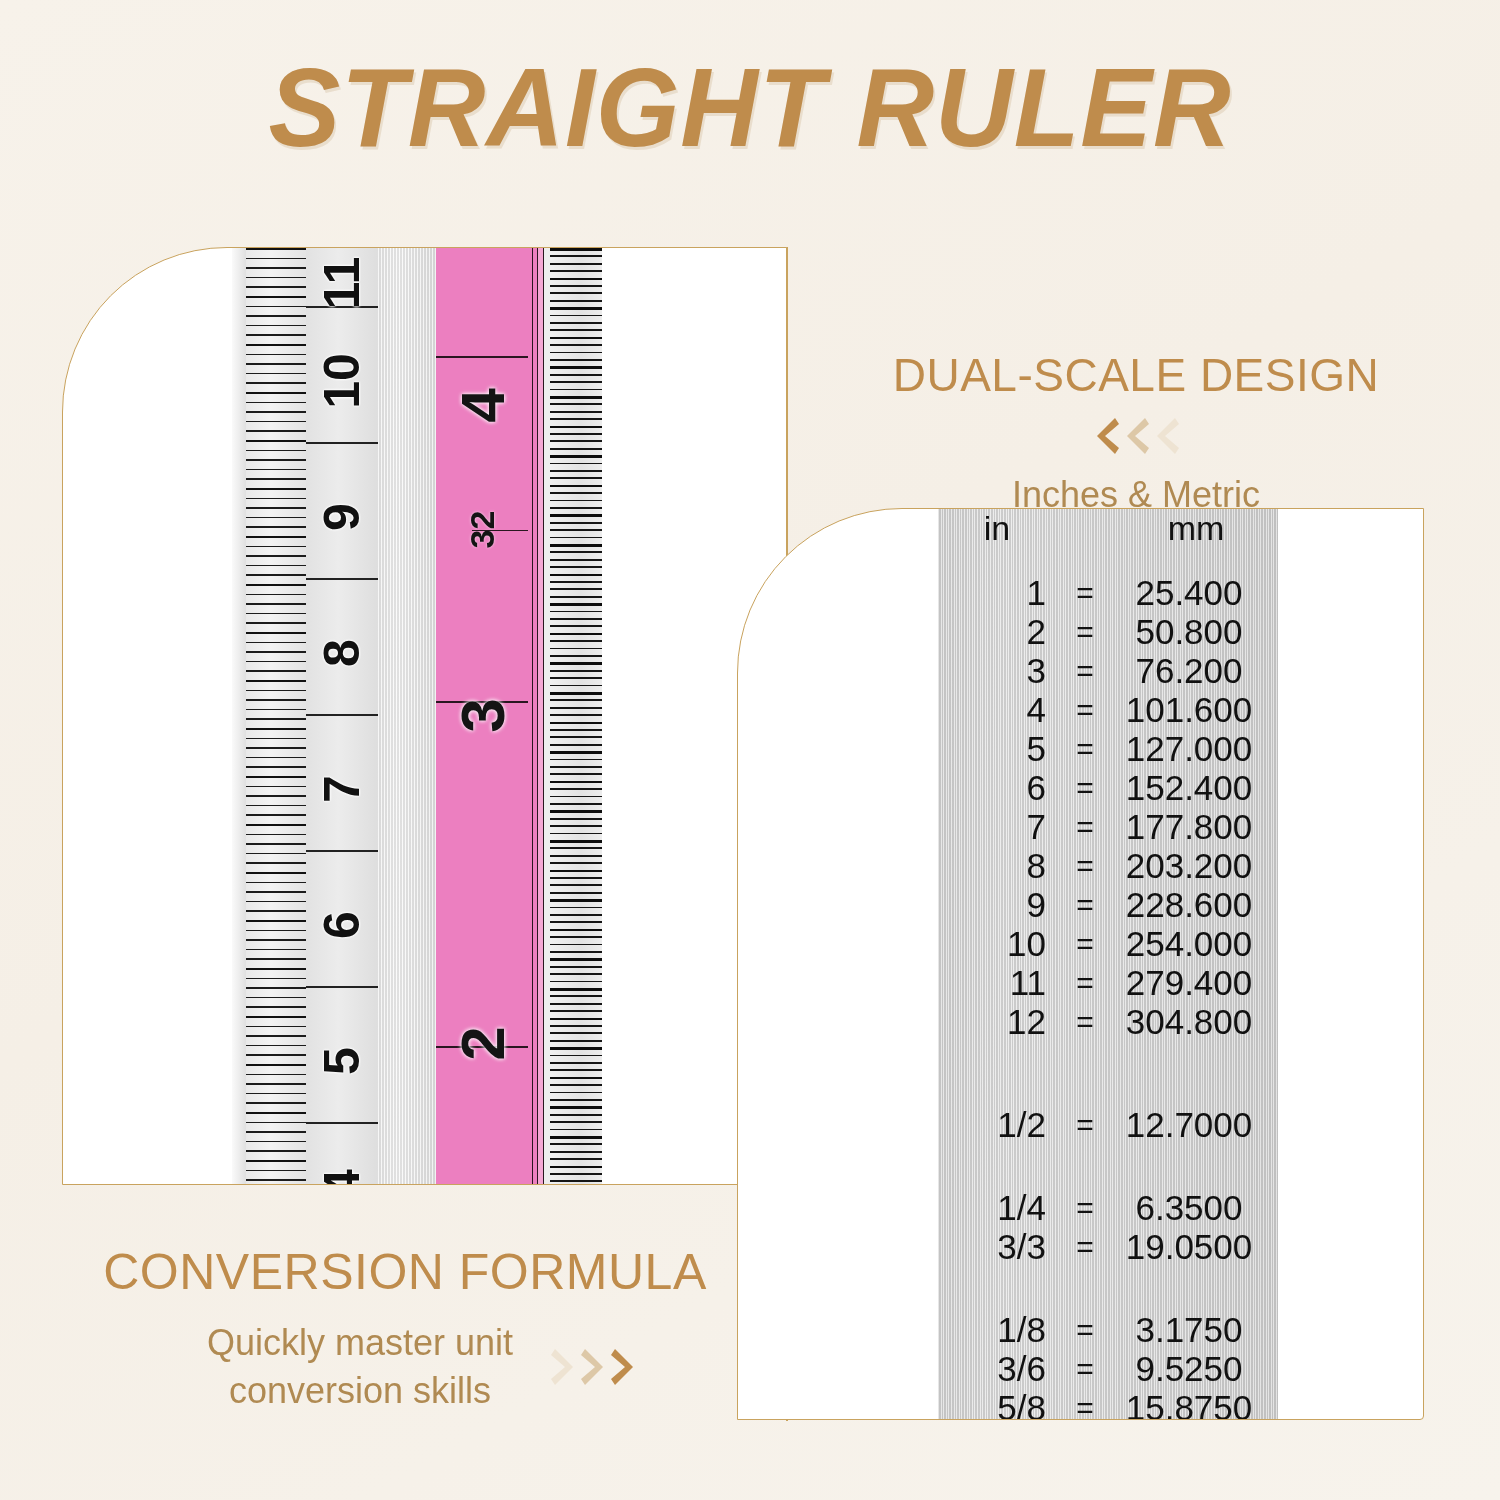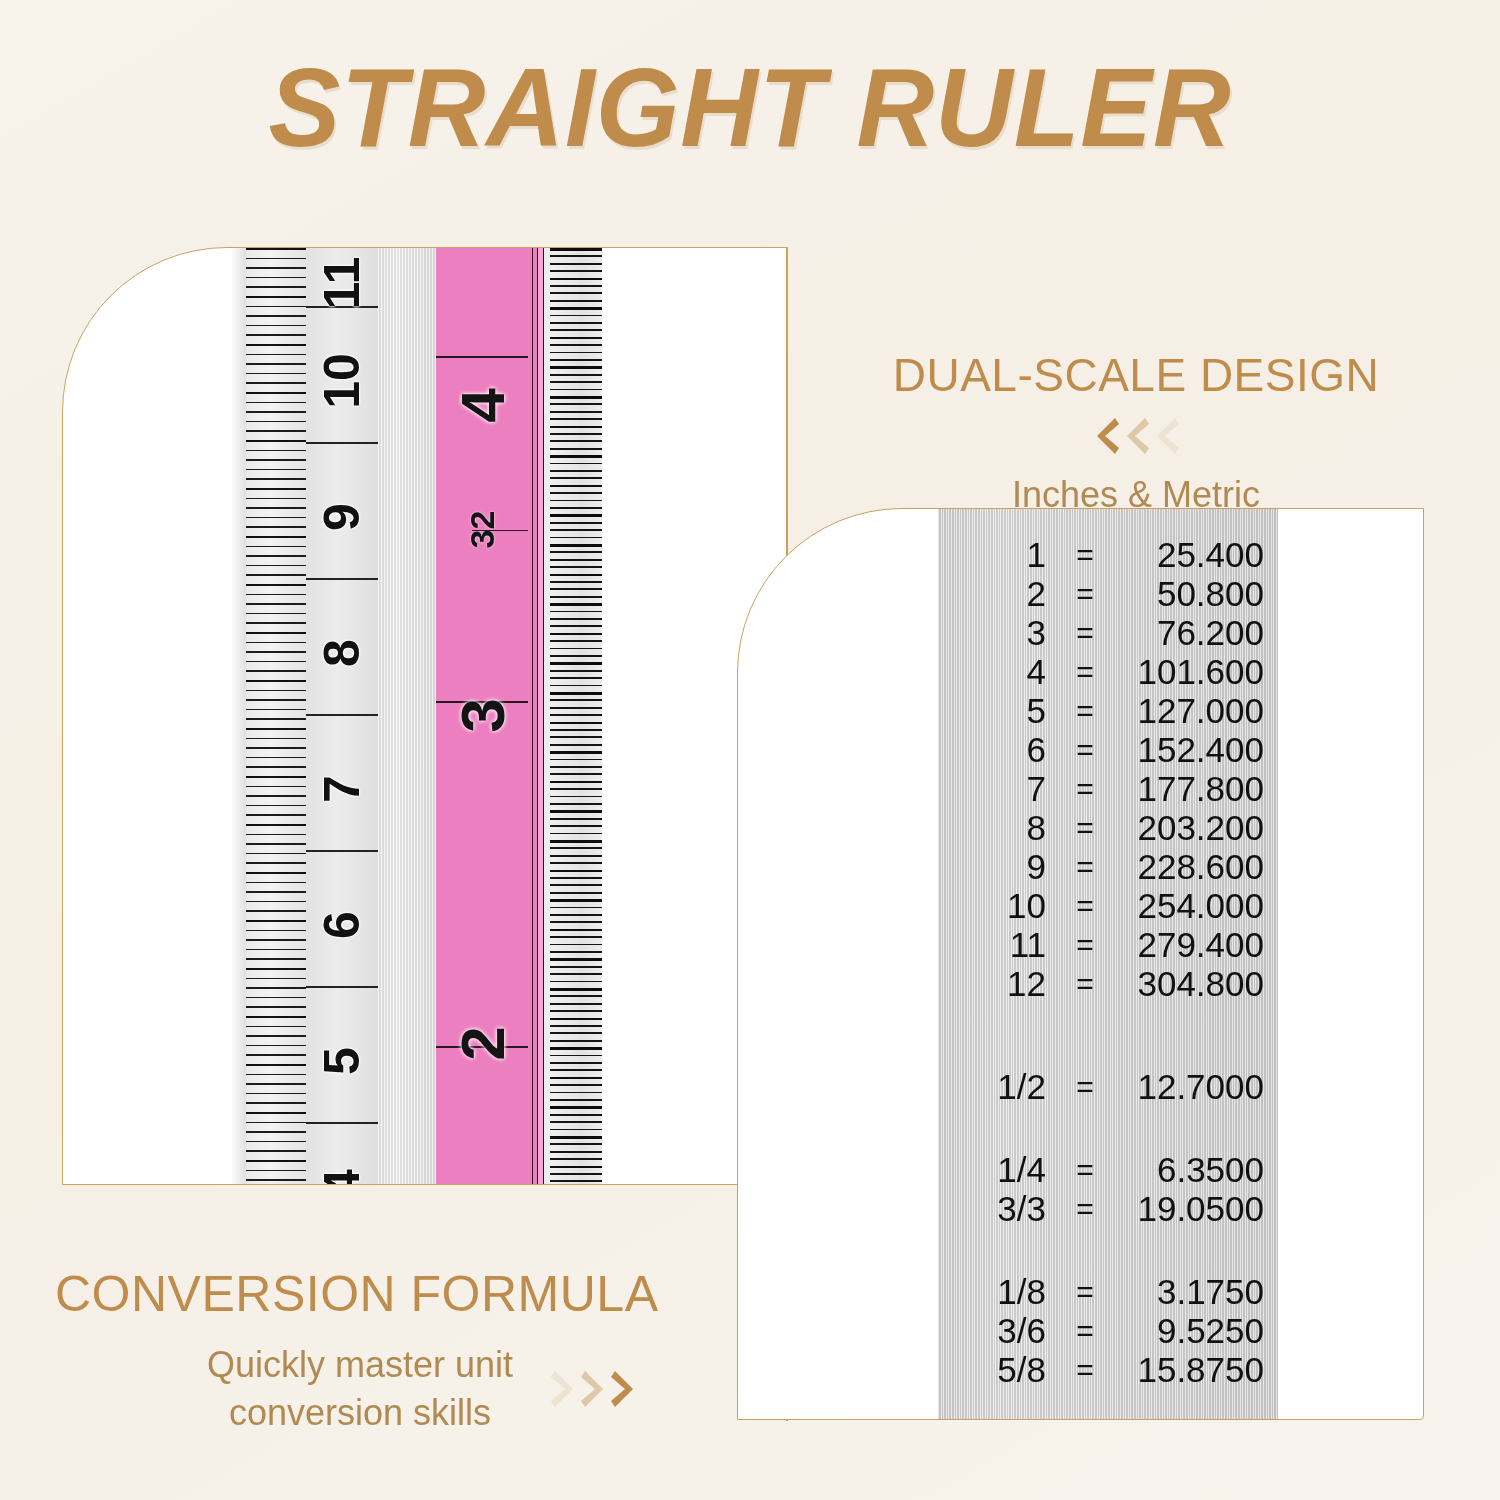--- a/index.html
+++ b/index.html
@@ -178,21 +178,21 @@
   .head-sub {
     font-size:36px; color:#b08a52; white-space:nowrap;
     font-family:"Liberation Sans",sans-serif;
   }
 
   .chev-group { display:flex; align-items:center; gap:4px; }
   .chev { width:26px; height:40px; }
 
   
   #conv-block { left:55px; top:1243px; width:700px; }
-  #conv-block .head-title { font-size:50px; text-align:left;margin-top:22px; }
+  #conv-block .head-title { font-size:50px; text-align:center; }
   #conv-sub-row {
     display:flex; align-items:center; justify-content:flex-start;
     gap:38px; margin-top:18px; padding-left:152px;
   }
   #conv-sub-row .head-sub { text-align:center; line-height:1.32; }
 
   
   #table-plate {
     position:absolute;
     left:200px; top:0; width:340px; height:912px;
@@ -203,21 +203,21 @@
       linear-gradient(to right,#c9c9c9 0%,#d8d8d8 18%,#cfcfcf 55%,#c4c4c4 100%);
   }
   #table-plate .tbl {
     position:absolute; left:0; top:0; width:100%;
     border-collapse:collapse;
     font-family:"Liberation Sans",sans-serif;
   }
   .tbl td { color:#111; font-size:35px; line-height:1.0; padding:2px 0; }
   .tbl .c-in  { width:118px; text-align:right; padding-right:10px; }
   .tbl .c-eq  { width:58px;  text-align:center; font-size:30px; }
-  .tbl .c-mm  { width:164px; text-align:right; padding-right:14px; }
+  .tbl .c-mm  { width:164px; text-align:center; padding-right:14px; }
   .tbl thead td { font-size:34px; }
   .tbl thead .c-in { text-align:center; padding-right:0; }
   .tbl thead .c-mm { text-align:center; padding-right:0; }
   .spacer td { height:26px; padding:0; font-size:0; line-height:0; }
   .frac { font-size:33px; }
 </style>
 </head>
 <body>
 
 <div id="stage">
@@ -289,20 +289,25 @@
       </span>
       <span class="head-sub">Inches &amp; Metric</span>
     </div>
   </div>
 
   <div class="card" id="right-card">
     <div id="table-plate">
 
       <table class="tbl">
         <thead>
+          <tr>
+            <td class="c-in">in</td>
+            <td class="c-eq"></td>
+            <td class="c-mm">mm</td>
+          </tr>
           <tr class="spacer">
               <td colspan="3"></td>
             </tr>
         </thead>
         <tbody id="tbody-whole">
             <tr>
               <td class="c-in">1</td>
               <td class="c-eq">=</td>
               <td class="c-mm">25.400</td>
             </tr>

